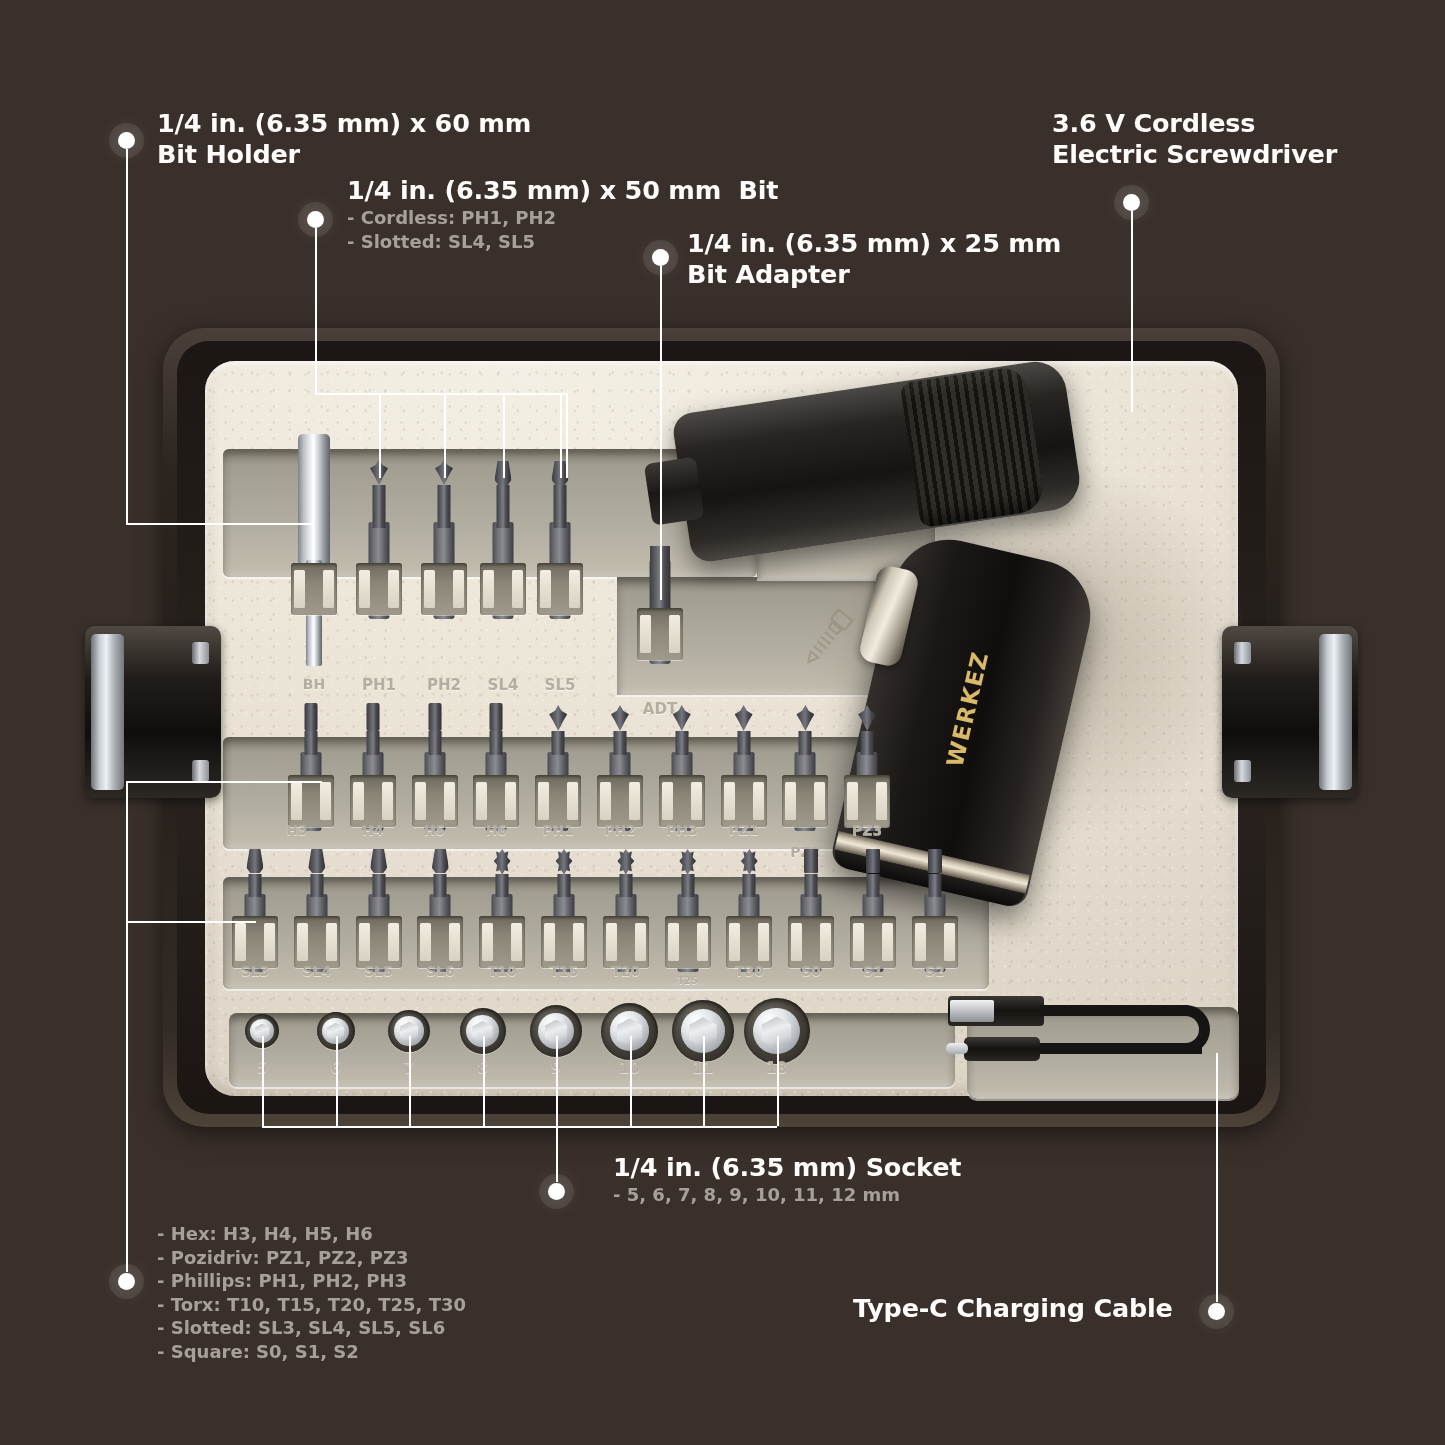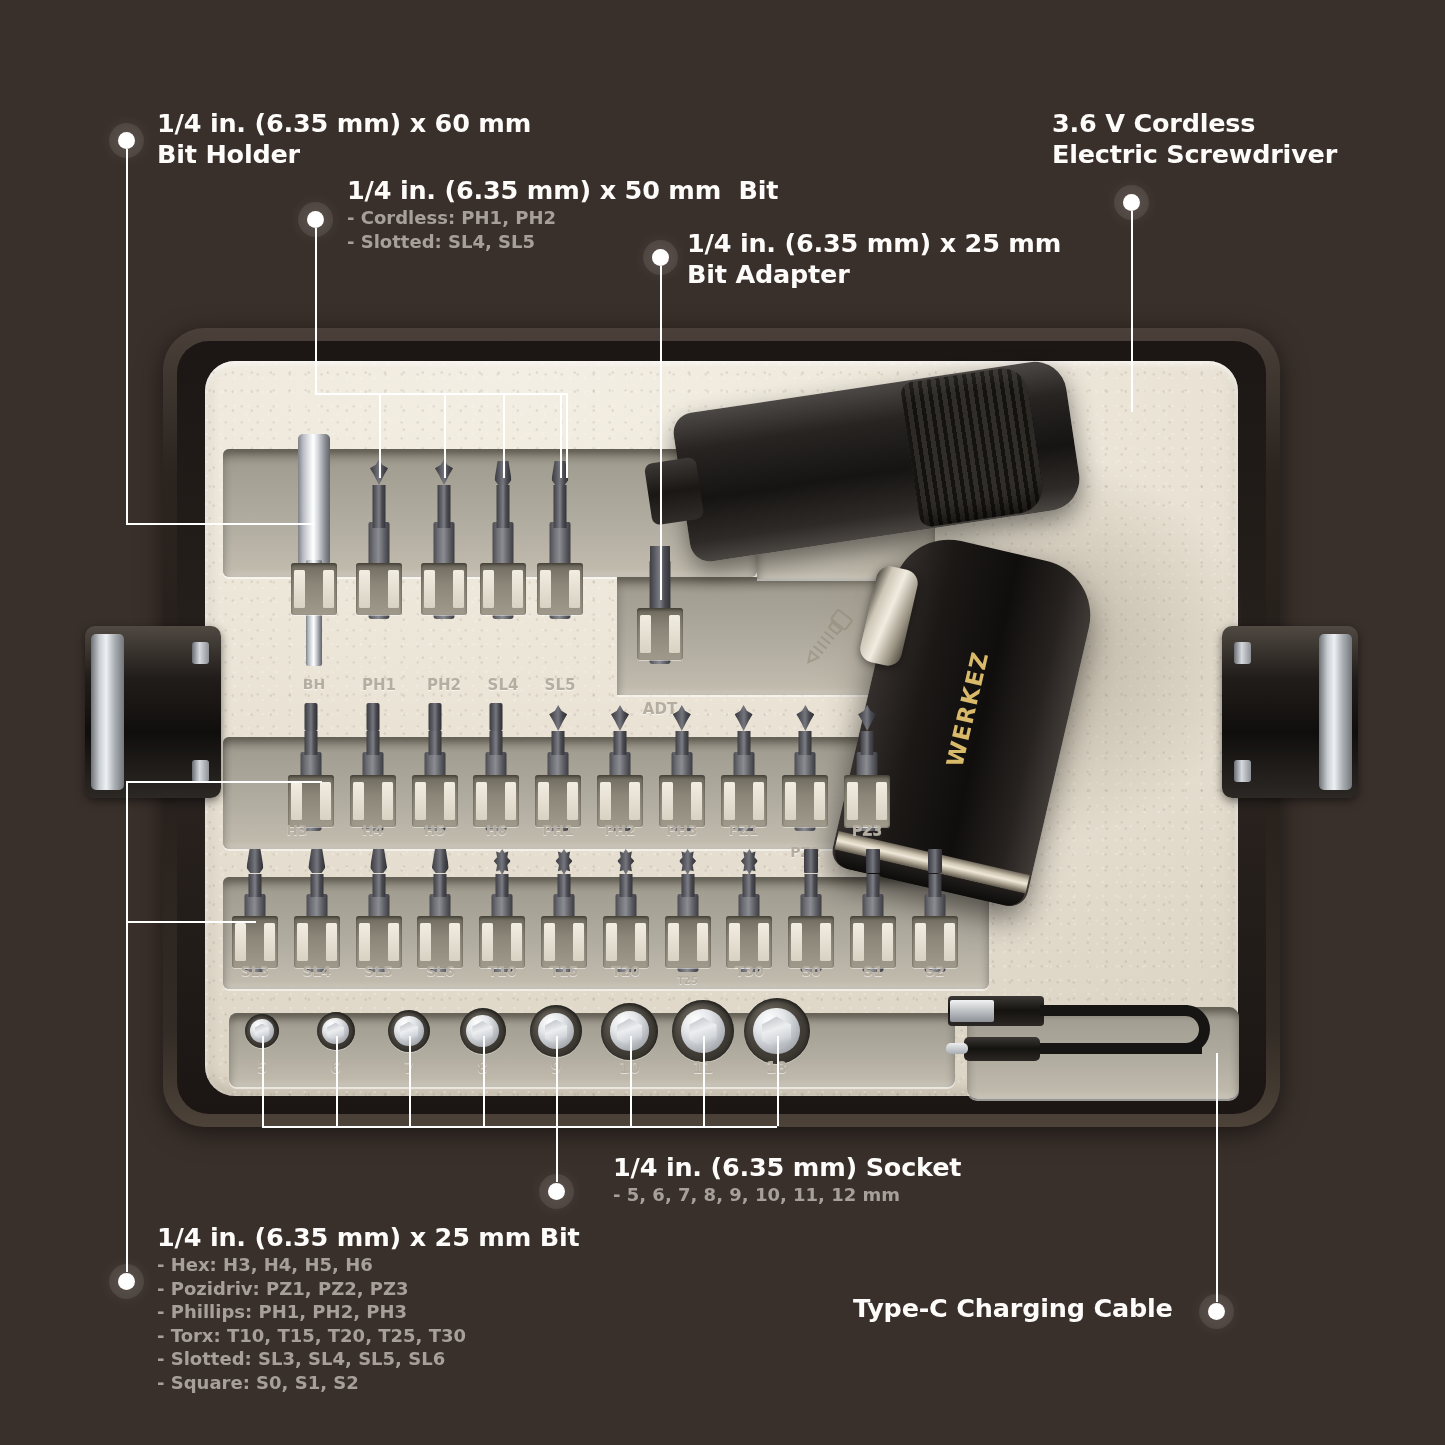--- a/index.html
+++ b/index.html
@@ -617,21 +617,20 @@
     <div class="title">3.6 V Cordless</div>
     <div class="title">Electric Screwdriver</div>
   </div>
 
   <div class="callout" style="left:613px; top:1152px;">
     <div class="title">1/4 in. (6.35 mm) Socket</div>
     <div class="sub">- 5, 6, 7, 8, 9, 10, 11, 12 mm</div>
   </div>
 
   <div class="callout" style="left:157px; top:1222px;">
-    <div class="title">1/4 in. (6.35 mm) x 25 mm Bit</div>
     <div class="cols">
       <div class="colA">
         <div class="sub">- Hex: H3, H4, H5, H6</div>
         <div class="sub">- Pozidriv: PZ1, PZ2, PZ3</div>
         <div class="sub">- Phillips: PH1, PH2, PH3</div>
       </div>
       <div>
         <div class="sub">- Torx: T10, T15, T20, T25, T30</div>
         <div class="sub">- Slotted: SL3, SL4, SL5, SL6</div>
         <div class="sub">- Square: S0, S1, S2</div>

